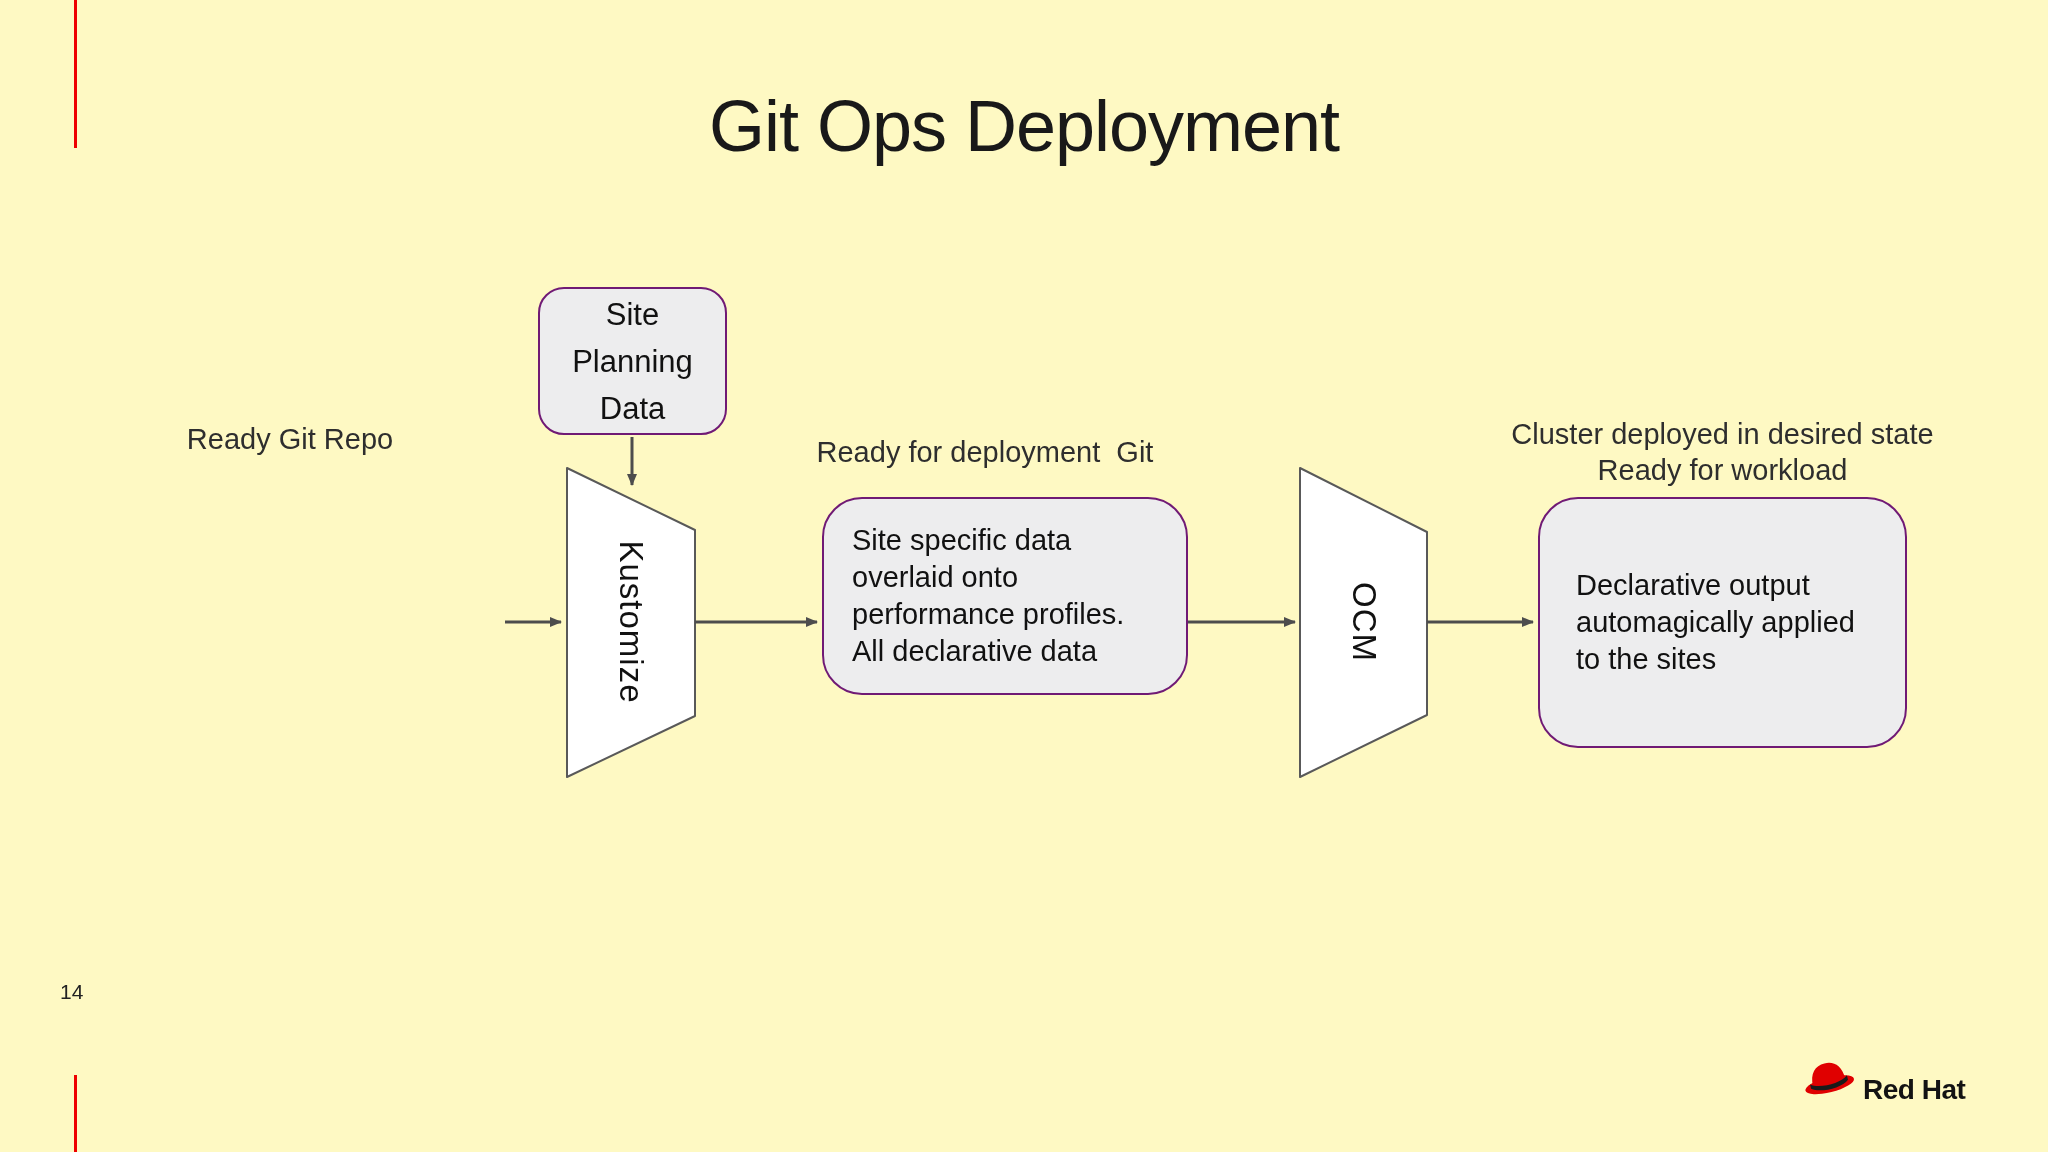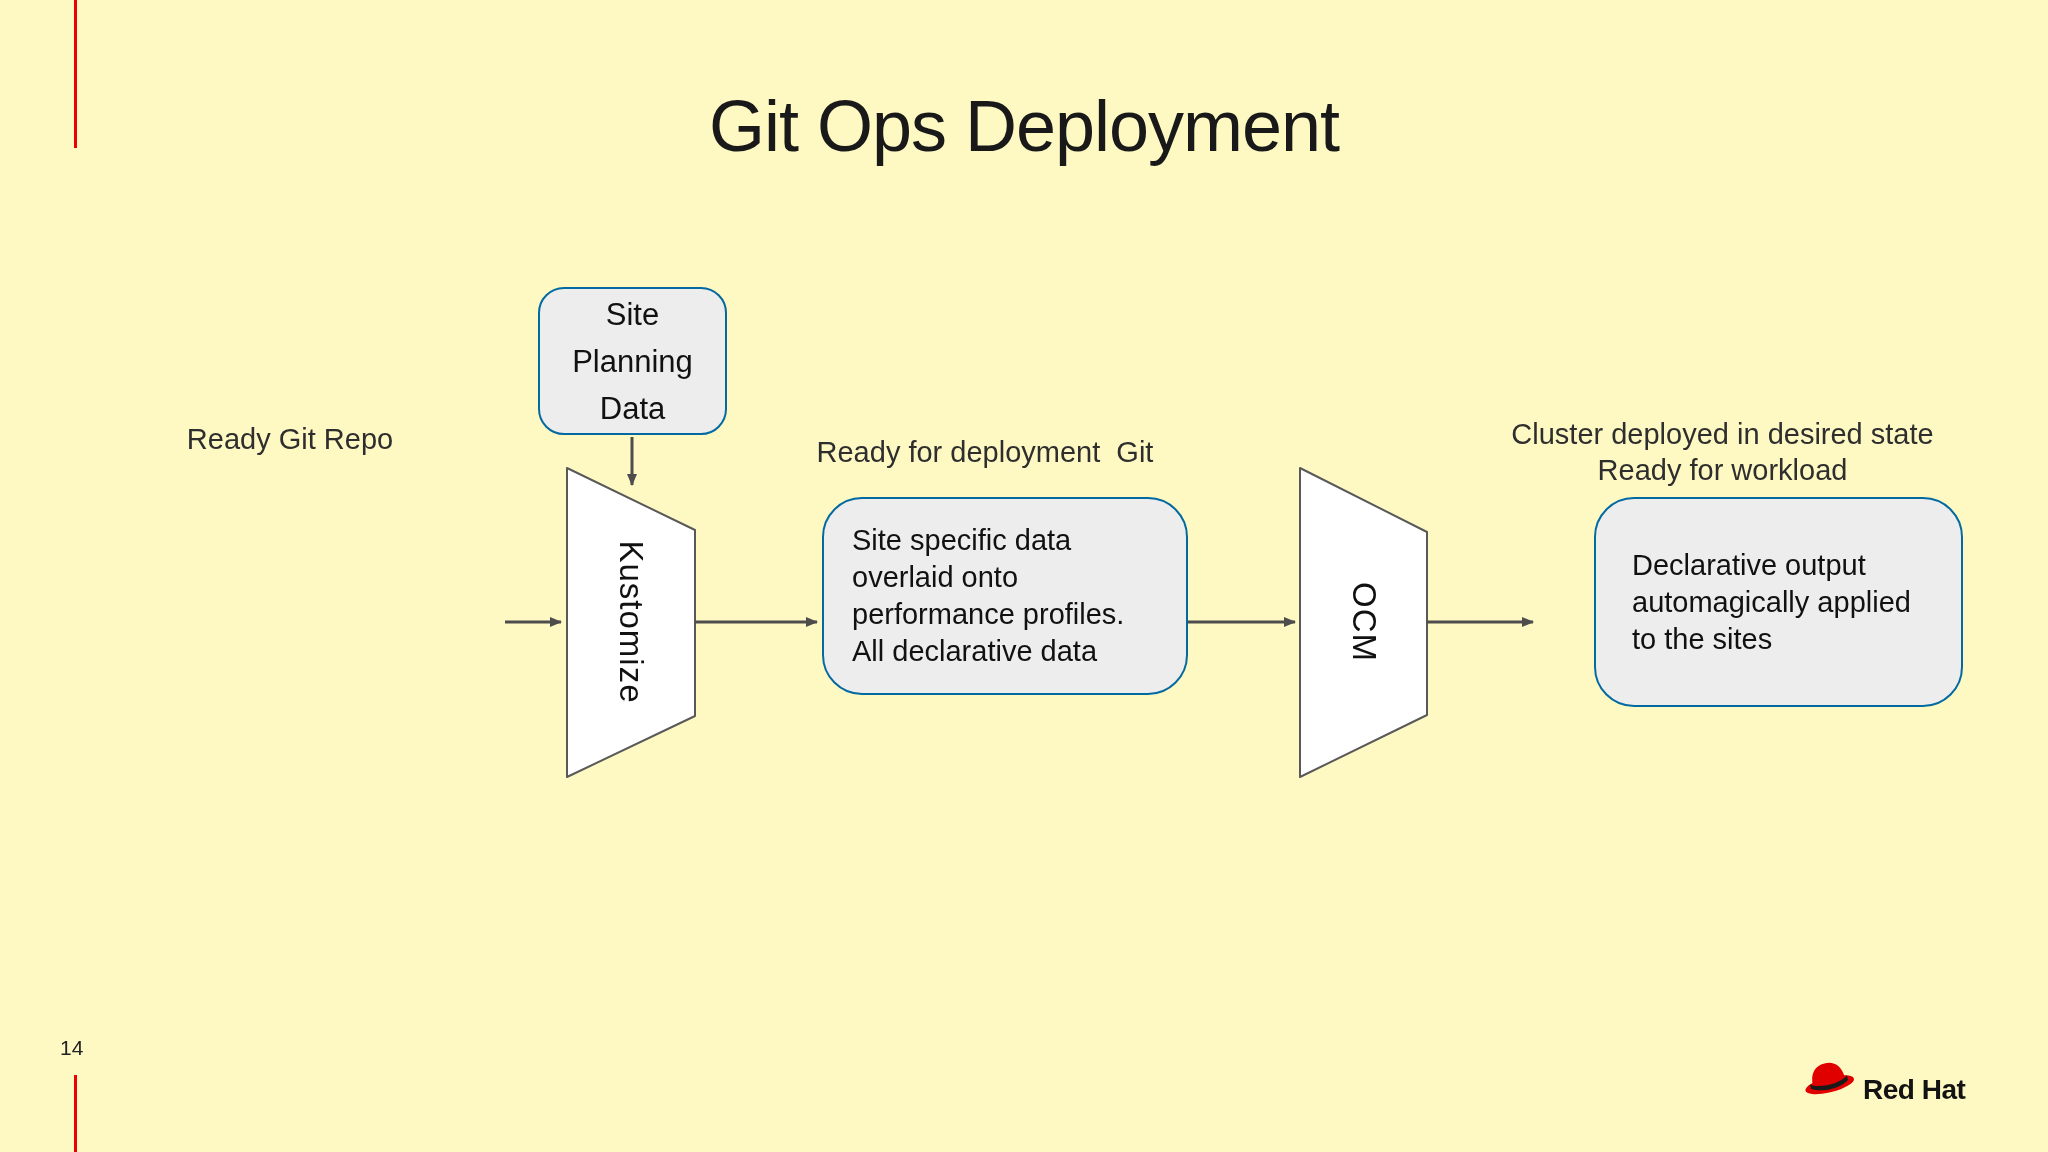--- a/index.html
+++ b/index.html
@@ -11,43 +11,43 @@
   .accent-top{top:0;height:148px;}
   .accent-bottom{top:1075px;height:77px;}
   .title{
     position:absolute;left:0;right:0;top:86px;margin:0;
     text-align:center;font-size:72px;line-height:80px;font-weight:400;
     letter-spacing:-1px;color:#191919;
   }
   .connectors{position:absolute;left:0;top:0;width:2048px;height:1152px;pointer-events:none;}
   .box{
     position:absolute;box-sizing:border-box;
-    background:#ededee;border:2px solid #0369a1;border-radius:40px;
+    background:#ededee;border:2px solid #701a75;border-radius:40px;
     display:flex;align-items:center;
     color:#111111;font-size:29px;line-height:37px;white-space:pre-line;
   }
   .box-padded{padding:0 28px;}
   .site-box{
     left:538px;top:287px;width:189px;height:148px;border-radius:26px;
     justify-content:center;text-align:center;font-size:31px;line-height:47px;
   }
   .src-box{left:137px;top:497px;width:368px;height:251px;}
   .mid-box{left:822px;top:497px;width:366px;height:198px;}
-  .right-box{left:1594px;top:497px;width:369px;height:210px;padding-left:36px;}
+  .right-box{left:1538px;top:497px;width:369px;height:251px;padding-left:36px;}
   .vlabel{
     position:absolute;transform:translate(-50%,-50%) rotate(90deg);
     font-size:33px;letter-spacing:1px;color:#111111;white-space:nowrap;
   }
   .vlabel-kustomize{left:631px;top:622px;}
   .vlabel-ocm{left:1364px;top:622px;}
   .note{position:absolute;color:#2e2e2e;font-size:29px;line-height:36px;text-align:center;}
   .note-source{left:90px;top:421px;width:400px;}
   .note-output{left:780px;top:434px;width:410px;white-space:pre-wrap;}
   .note-cluster{left:1480px;top:416px;width:485px;white-space:pre-line;}
-  .page-number{position:absolute;left:60px;top:1036px;font-size:21px;color:#222222;}
+  .page-number{position:absolute;left:60px;top:980px;font-size:21px;color:#222222;}
   .footer-link{
     position:absolute;left:424px;top:1082px;width:1075px;text-align:center;
     font-size:30px;color:#e01a1a;text-decoration:underline;
   }
   .logo{position:absolute;left:1800px;top:1050px;display:flex;align-items:center;gap:7px;}
   .logo-text{font-size:28px;font-weight:bold;color:#131313;letter-spacing:-0.5px;white-space:nowrap;margin-top:24px;}
 </style>
 </head>
 <body>
 

